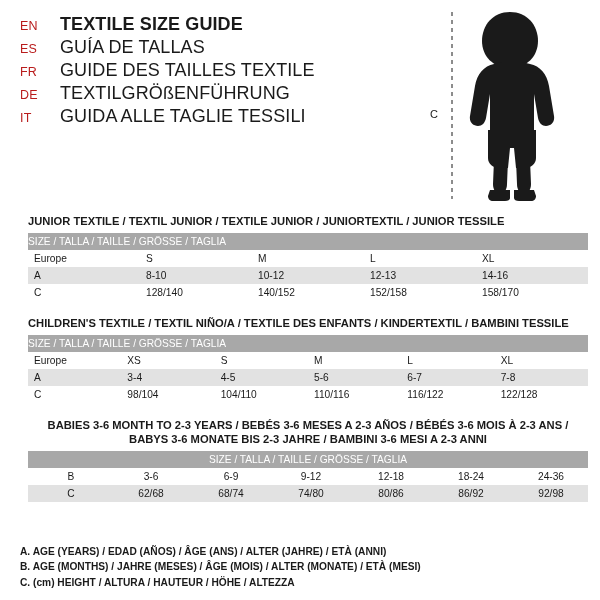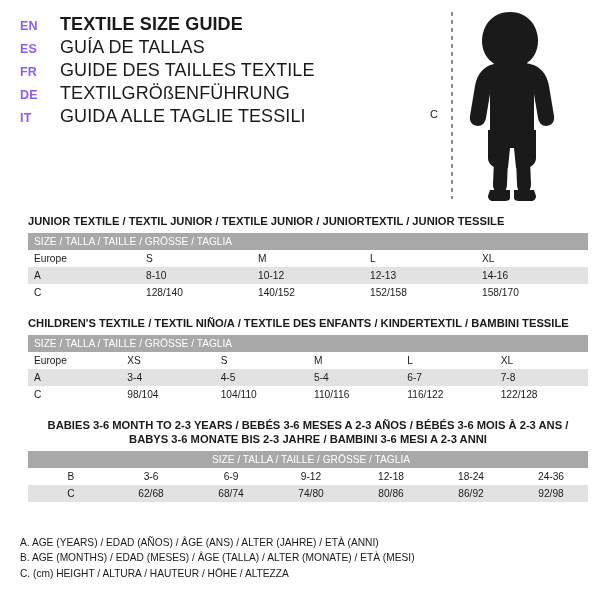--- a/index.html
+++ b/index.html
@@ -29,22 +29,22 @@
     width: 420px;
   }
   .lang-row {
     display: flex;
     align-items: baseline;
     margin-bottom: 2px;
   }
   .lang-code {
     width: 40px;
     font-size: 12.5px;
-    font-weight: 700;
-    color: #8b5cf6;
+    font-weight: 400;
+    color: #b91c1c;
     letter-spacing: 0.2px;
   }
   .lang-title {
     font-size: 18px;
     font-weight: 700;
     color: #1a1a1a;
     letter-spacing: 0.1px;
   }
   .lang-row.sub .lang-title {
     font-weight: 400;
@@ -94,38 +94,39 @@
     color: #1a1a1a;
     padding: 3px 0 3px 6px;
     border: none;
     vertical-align: middle;
   }
   table.size-table tr.head td {
     background: #a8a8a8;
     color: #ffffff;
     font-size: 10.2px;
     font-weight: 400;
-    padding: 3px 0 3px 6px;
+    padding: 3px 0 3px 0;
   }
   table.size-table tr.shaded td {
     background: #e2e2e2;
   }
   table.size-table tr.plain td {
     background: #ffffff;
   }
   .col-label {
     width: 90px;
   }
 
   
   .legend {
     position: absolute;
     left: 20px;
-    bottom: 18px;
+    bottom: 9px;
     width: 560px;
+    font-weight: bold;
   }
   .legend-line {
     font-size: 10.2px;
     color: #1a1a1a;
     line-height: 1.55;
   }
 </style>
 </head>
 <body>
 
@@ -223,21 +224,21 @@
         <td>XS</td>
         <td>S</td>
         <td>M</td>
         <td>L</td>
         <td>XL</td>
       </tr>
       <tr class="shaded">
         <td class="col-label">A</td>
         <td>3-4</td>
         <td>4-5</td>
-        <td>5-4</td>
+        <td>5-6</td>
         <td>6-7</td>
         <td>7-8</td>
       </tr>
       <tr class="plain">
         <td class="col-label">C</td>
         <td>98/104</td>
         <td>104/110</td>
         <td>110/116</td>
         <td>116/122</td>
         <td>122/128</td>
@@ -270,17 +271,17 @@
         <td>80/86</td>
         <td>86/92</td>
         <td>92/98</td>
       </tr>
     </tbody>
       </table>
   </div>
 
   <div class="legend">
     <div class="legend-line">A. AGE (YEARS) / EDAD (AÑOS) / ÂGE (ANS) / ALTER (JAHRE) / ETÀ (ANNI)</div>
-    <div class="legend-line">B. AGE (MONTHS) / EDAD (MESES) / ÂGE (TALLA) / ALTER (MONATE) / ETÀ (MESI)</div>
+    <div class="legend-line">B. AGE (MONTHS) / JAHRE (MESES) / ÂGE (MOIS) / ALTER (MONATE) / ETÀ (MESI)</div>
     <div class="legend-line">C. (cm) HEIGHT / ALTURA / HAUTEUR / HÖHE / ALTEZZA</div>
   </div>
 
 </div>
 
 </body></html>

